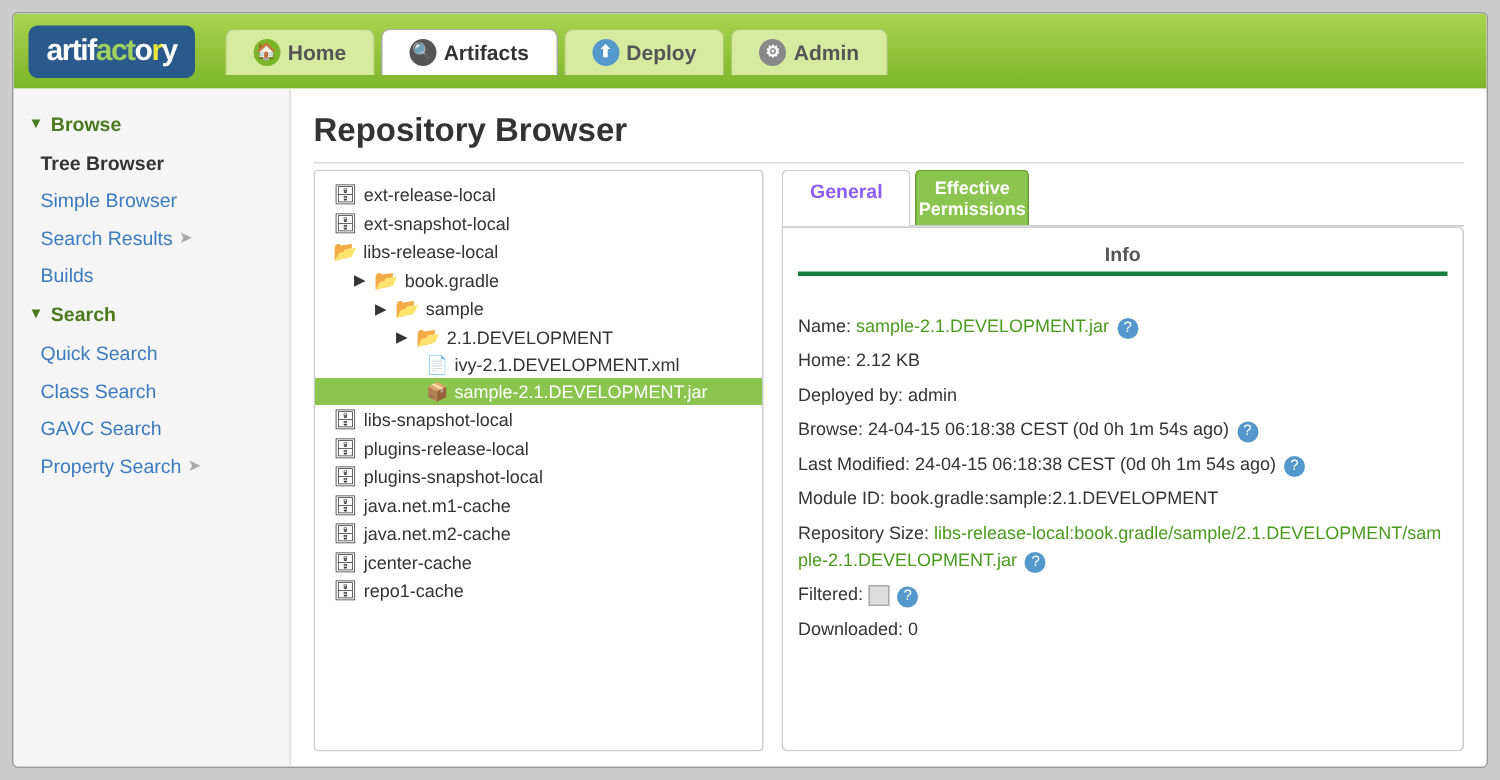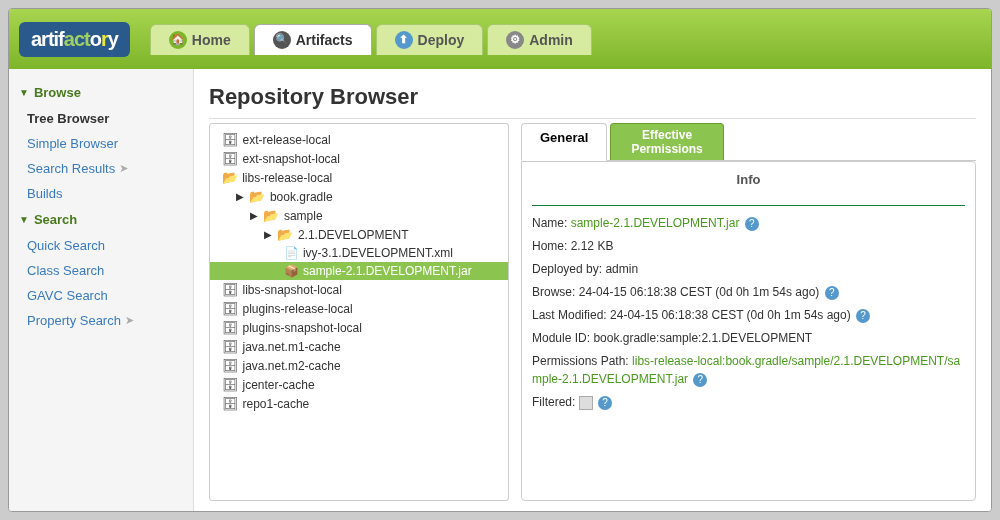--- a/index.html
+++ b/index.html
@@ -21,21 +21,21 @@
       overflow: hidden;
       display: flex;
       flex-direction: column;
     }
     
     .header {
       background: linear-gradient(to bottom, #a8d44f, #7db52a);
       display: flex;
       align-items: center;
       padding: 0 10px;
-      height: 60px;
+      height: 50px;
       flex-shrink: 0;
     }
     .logo {
       background: #2a5a8c;
       border-radius: 6px;
       padding: 6px 12px;
       margin-right: 20px;
       font-size: 20px;
       font-weight: bold;
       color: #fff;
@@ -183,21 +183,21 @@
       border-bottom: none;
       cursor: pointer;
       background: #f0f0f0;
       font-size: 13px;
       color: #555;
       border-radius: 4px 4px 0 0;
       margin-right: 3px;
     }
     .info-tab.active {
       background: #fff;
-      color: #000000;
+      color: #8b5cf6;
       font-weight: bold;
       border-bottom: 1px solid #fff;
       margin-bottom: -1px;
     }
     .info-tab.green-active {
       background: #8cc450;
       color: #fff;
       font-weight: bold;
       border-color: #6a9e30;
       text-align: center;
@@ -207,23 +207,23 @@
       border-radius: 0 4px 4px 4px;
       flex: 1;
       overflow-y: auto;
       padding: 10px;
       background: #fff;
     }
     .info-group-label {
       text-align: center;
       font-weight: bold;
       color: #555;
-      margin-bottom: 8px;
-      border-bottom: 1px solid #15803d;
-      padding-bottom: 18px;
+      margin-bottom: 24px;
+      border-bottom: 3px solid #15803d;
+      padding-bottom: 4px;
       font-size: 13px;
     }
     .info-row {
       margin-bottom: 5px;
       font-size: 12px;
       color: #333;
       line-height: 1.5;
     }
     .info-label { color: #333; }
     .info-link { color: #4a9a1e; text-decoration: none; }
@@ -357,21 +357,21 @@
               <div class="tree-item">
                 <span class="indent" style="width: 42px; display: inline-block;"></span>
                 <span style="font-size: 10px; margin-right: 2px;">▶</span>
                 <span style="font-size: 13px;">📂</span>
                 <span>2.1.DEVELOPMENT</span>
               </div>
               <div class="tree-item">
                 <span class="indent" style="width: 56px; display: inline-block;"></span>
                 <span style="font-size: 10px; margin-right: 2px;"></span>
                 <span style="font-size: 12px;">📄</span>
-                <span>ivy-3.1.DEVELOPMENT.xml</span>
+                <span>ivy-2.1.DEVELOPMENT.xml</span>
               </div>
               <div class="tree-item selected">
                 <span class="indent" style="width: 56px; display: inline-block;"></span>
                 <span style="font-size: 10px; margin-right: 2px;"></span>
                 <span style="font-size: 12px;">📦</span>
                 <span>sample-2.1.DEVELOPMENT.jar</span>
               </div>
               <div class="tree-item">
                 <span class="indent" style="width: 0px; display: inline-block;"></span>
                 <span style="font-size: 13px;">🗄</span>
@@ -408,21 +408,21 @@
                 <span>repo1-cache</span>
               </div>
             </div>
         </div>
 
         <div class="info-panel">
           <div class="tab-row">
             <div class="info-tab active">
               <span>General</span>
             </div>
-            <div class="info-tab green-active" style="font-size:12px; padding: 4px 20px;">
+            <div class="info-tab green-active" style="font-size:12px; padding: 4px 1px;">
               <span>Effective<br>Permissions</span>
             </div>
           </div>
           <div class="info-box">
             <div class="info-group-label">Info</div>
             <div class="info-row">
               <span class="info-label">Name:</span>
               <a class="info-link">sample-2.1.DEVELOPMENT.jar</a>
               <span class="info-question">?</span>
             </div>
@@ -442,27 +442,31 @@
             <div class="info-row">
               <span class="info-label">Last Modified:</span>
               <span>24-04-15 06:18:38 CEST (0d 0h 1m 54s ago)</span>
               <span class="info-question">?</span>
             </div>
             <div class="info-row">
               <span class="info-label">Module ID:</span>
               <span>book.gradle:sample:2.1.DEVELOPMENT</span>
             </div>
             <div class="info-row">
-              <span class="info-label">Permissions Path:</span>
+              <span class="info-label">Repository Size:</span>
               <a class="info-link repo-path-link">libs-release-local:book.gradle/sample/2.1.DEVELOPMENT/sample-2.1.DEVELOPMENT.jar</a>
               <span class="info-question">?</span>
             </div>
             <div class="info-row">
               <span class="info-label">Filtered:</span>
               <span class="filtered-checkbox"></span>
               <span class="info-question">?</span>
             </div>
+            <div class="info-row">
+              <span class="info-label">Downloaded:</span>
+              <span>0</span>
+            </div>
           </div>
         </div>
       </div>
     </div>
   </div>
 </div>
 
 </body></html>

